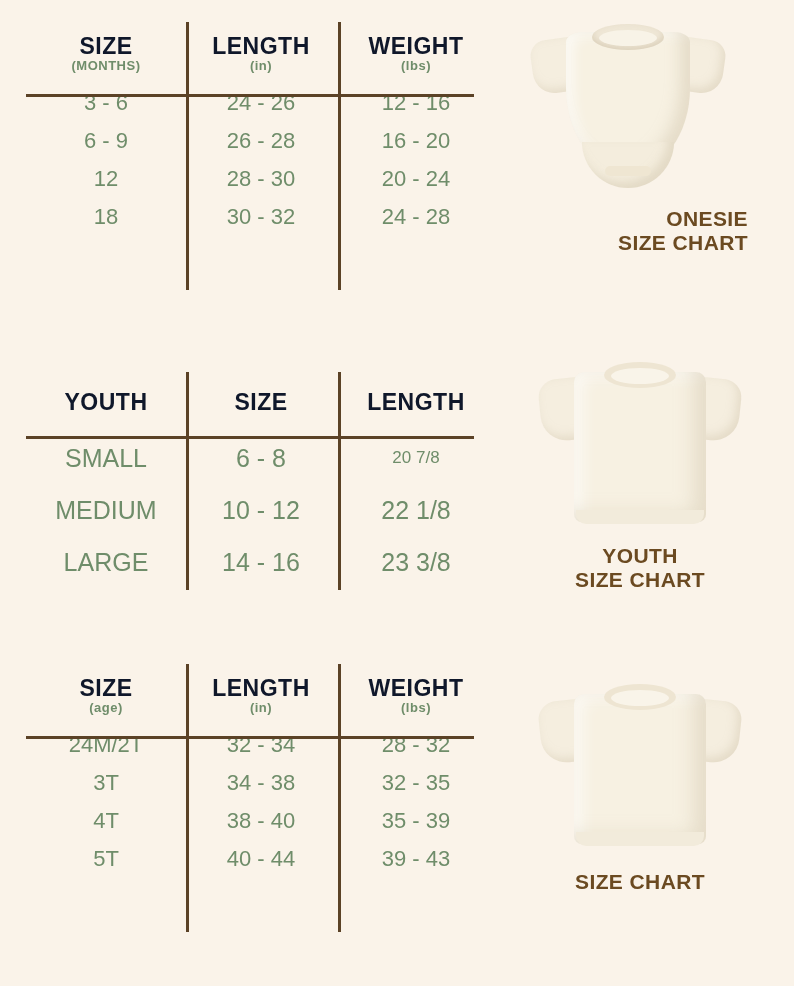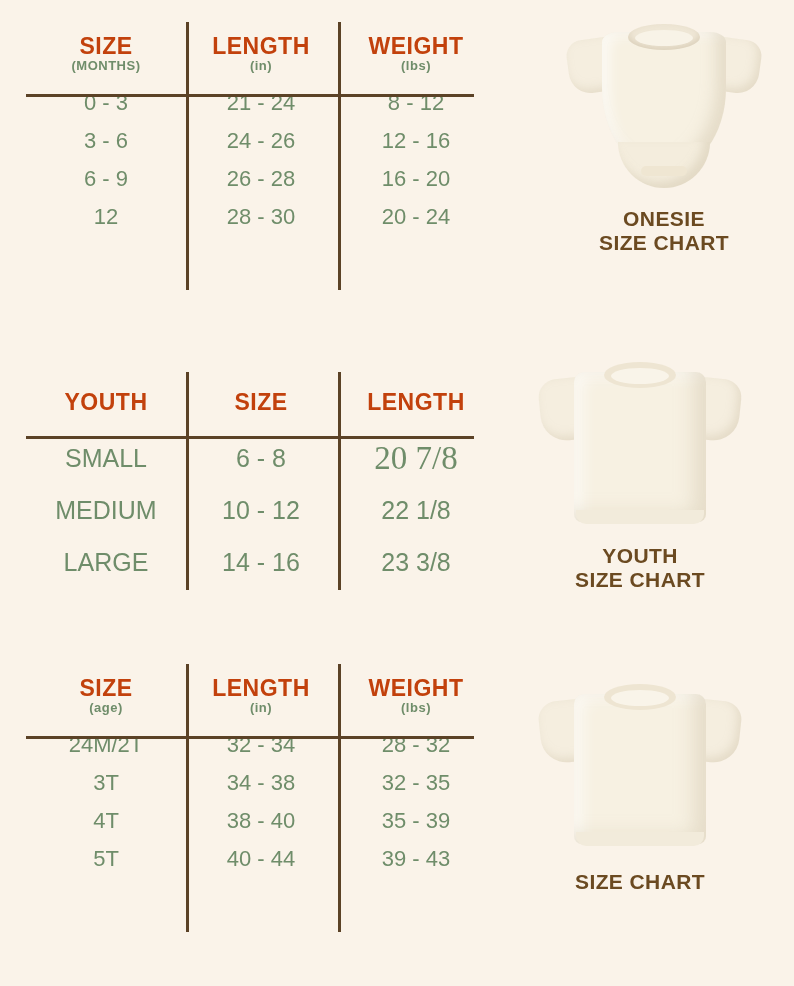--- a/index.html
+++ b/index.html
@@ -43,21 +43,21 @@
   }
   .hdr-cell {
     font-weight: bold;
     letter-spacing: 0.5px;
     line-height: 1.05;
   }
   .hdr-main {
     display: block;
     font-size: 23px;
     font-weight: bold;
-    color: #c2410c;
+    color: #0f172a;
   }
   .hdr-sub {
     display: block;
     font-size: 13px;
     font-weight: bold;
     color: #6f8d6a;
     margin-top: 1px;
   }
   .body-cell {
     font-size: 22px;
@@ -233,48 +233,48 @@
           <td class="hdr-cell" style="width:150px;">
             <span class="hdr-main">LENGTH</span>
             <span class="hdr-sub">(in)</span>
           </td>
           <td class="hdr-cell" style="width:160px;">
             <span class="hdr-main">WEIGHT</span>
             <span class="hdr-sub">(lbs)</span>
           </td>
         </tr>
         <tr style="height:38px;">
-          <td class="body-cell">0 - 3</td>
-          <td class="body-cell">21 - 24</td>
-          <td class="body-cell">8 - 12</td>
-        </tr>
-        <tr style="height:38px;">
           <td class="body-cell">3 - 6</td>
           <td class="body-cell">24 - 26</td>
           <td class="body-cell">12 - 16</td>
         </tr>
         <tr style="height:38px;">
           <td class="body-cell">6 - 9</td>
           <td class="body-cell">26 - 28</td>
           <td class="body-cell">16 - 20</td>
         </tr>
         <tr style="height:38px;">
           <td class="body-cell">12</td>
           <td class="body-cell">28 - 30</td>
           <td class="body-cell">20 - 24</td>
+        </tr>
+        <tr style="height:38px;">
+          <td class="body-cell">18</td>
+          <td class="body-cell">30 - 32</td>
+          <td class="body-cell">24 - 28</td>
         </tr>
       </tbody>
         </table>
       <div class="hrule" style="left:0px; top:72px; width:448px;"></div>
       <div class="vrule" style="left:160px; top:0px; height:268px;"></div>
       <div class="vrule" style="left:312px; top:0px; height:268px;"></div>
     </div>
   </div>
 
-  <div class="garment-col" style="left:544px; top:14px;">
+  <div class="garment-col" style="left:508px; top:14px;text-align:right;">
     <div class="garment" style="width:196px; height:185px;">
       <div class="sleeve-l"></div>
       <div class="sleeve-r"></div>
       <div class="onesie-body"></div>
       <div class="onesie-crotch"></div>
       <div class="collar"></div>
     </div>
     <div class="caption">
       <div>ONESIE</div>
       <div>SIZE CHART</div>
@@ -292,21 +292,21 @@
           <td class="hdr-cell" style="width:150px;">
             <span class="hdr-main">SIZE</span>
           </td>
           <td class="hdr-cell" style="width:160px;">
             <span class="hdr-main">LENGTH</span>
           </td>
         </tr>
         <tr style="height:52px;">
           <td class="body-cell" style="font-size:25px;">SMALL</td>
           <td class="body-cell" style="font-size:25px;">6 - 8</td>
-          <td class="body-cell" style="font-size:33px;font-family:Liberation Serif, serif;">20 7/8</td>
+          <td class="body-cell" style="font-size:17px;">20 7/8</td>
         </tr>
         <tr style="height:52px;">
           <td class="body-cell" style="font-size:25px;">MEDIUM</td>
           <td class="body-cell" style="font-size:25px;">10 - 12</td>
           <td class="body-cell" style="font-size:25px;">22 1/8</td>
         </tr>
         <tr style="height:52px;">
           <td class="body-cell" style="font-size:25px;">LARGE</td>
           <td class="body-cell" style="font-size:25px;">14 - 16</td>
           <td class="body-cell" style="font-size:25px;">23 3/8</td>

